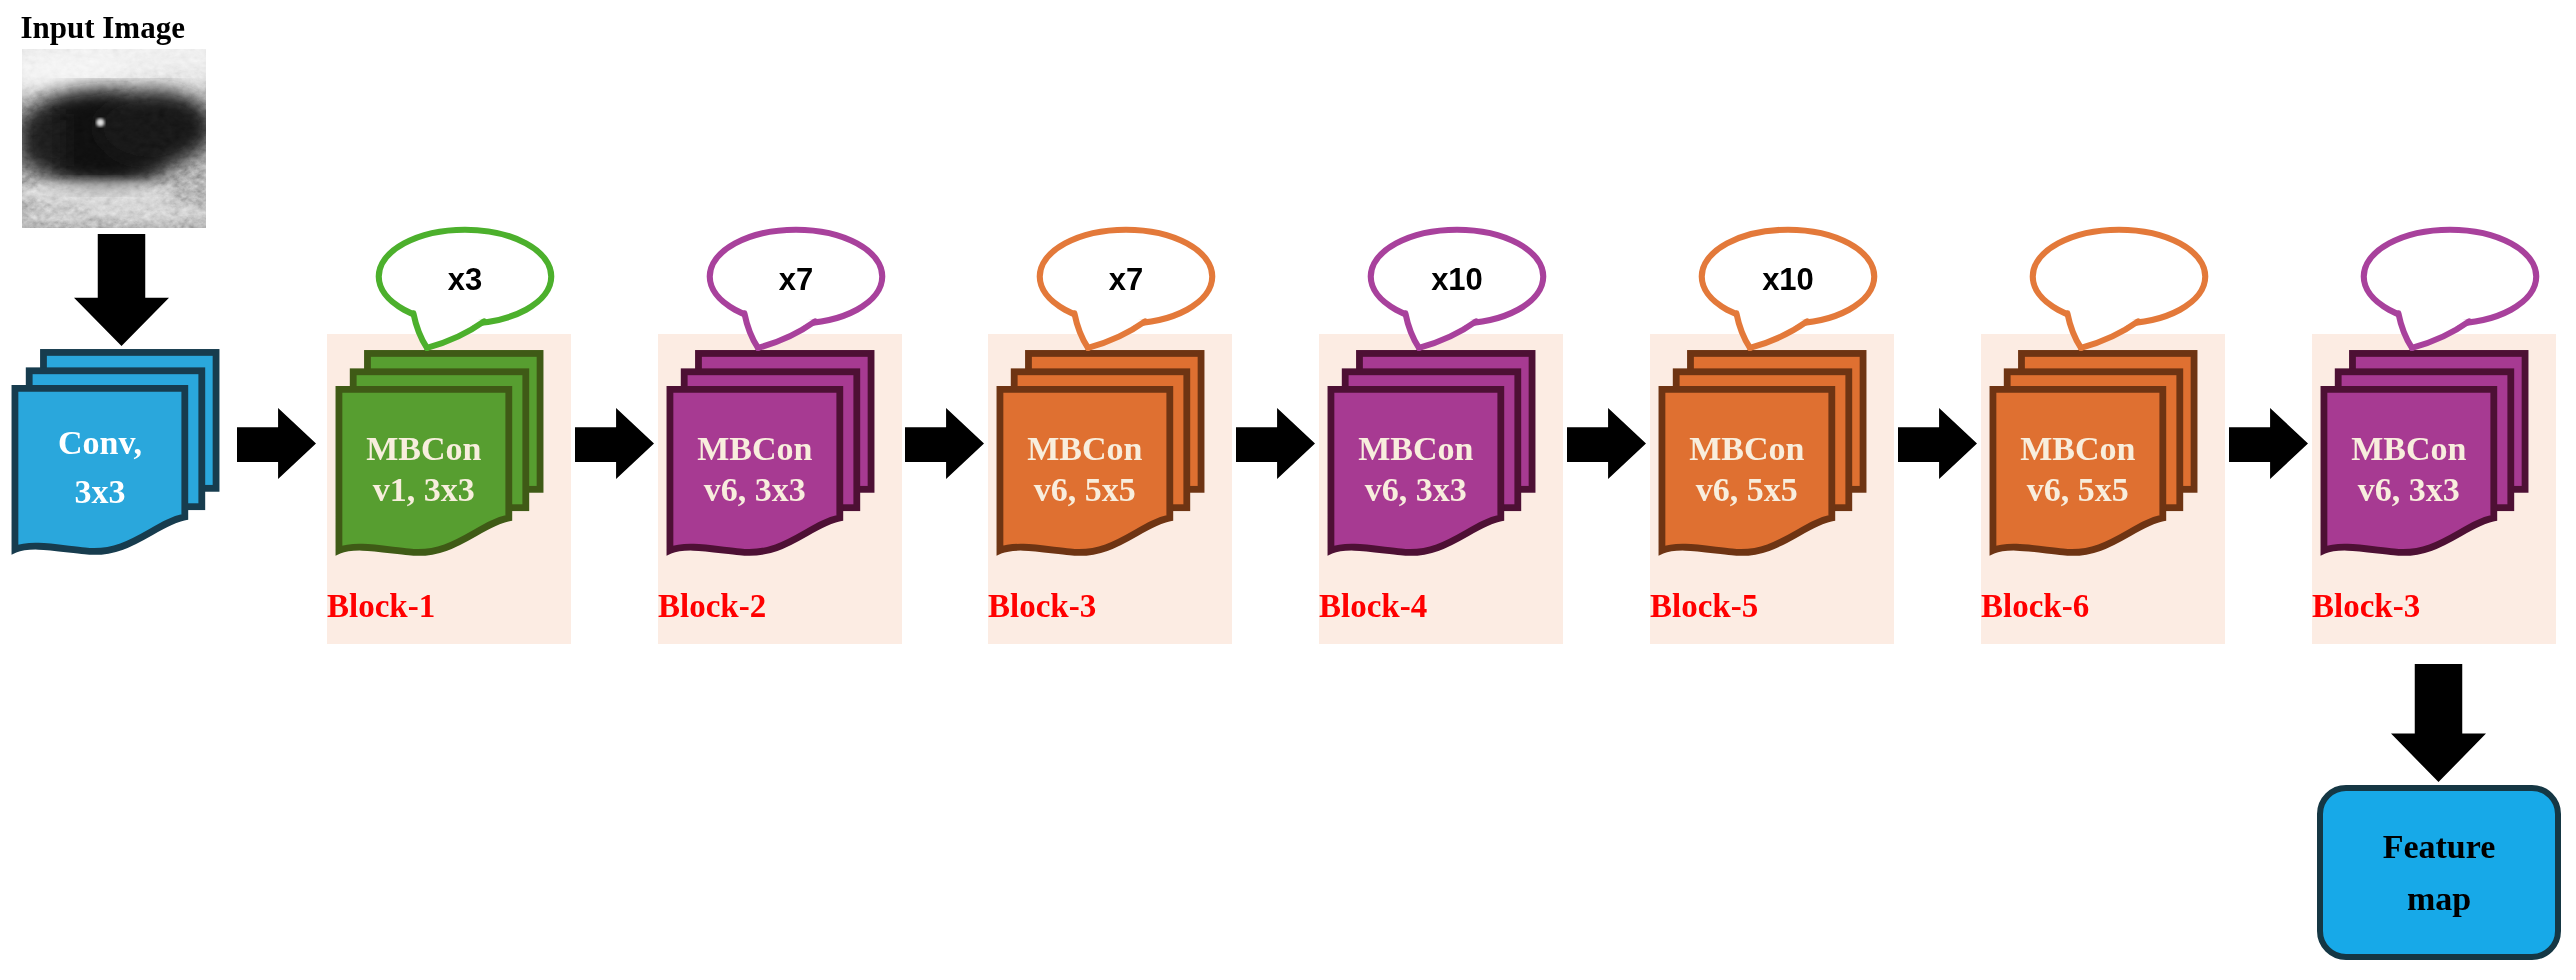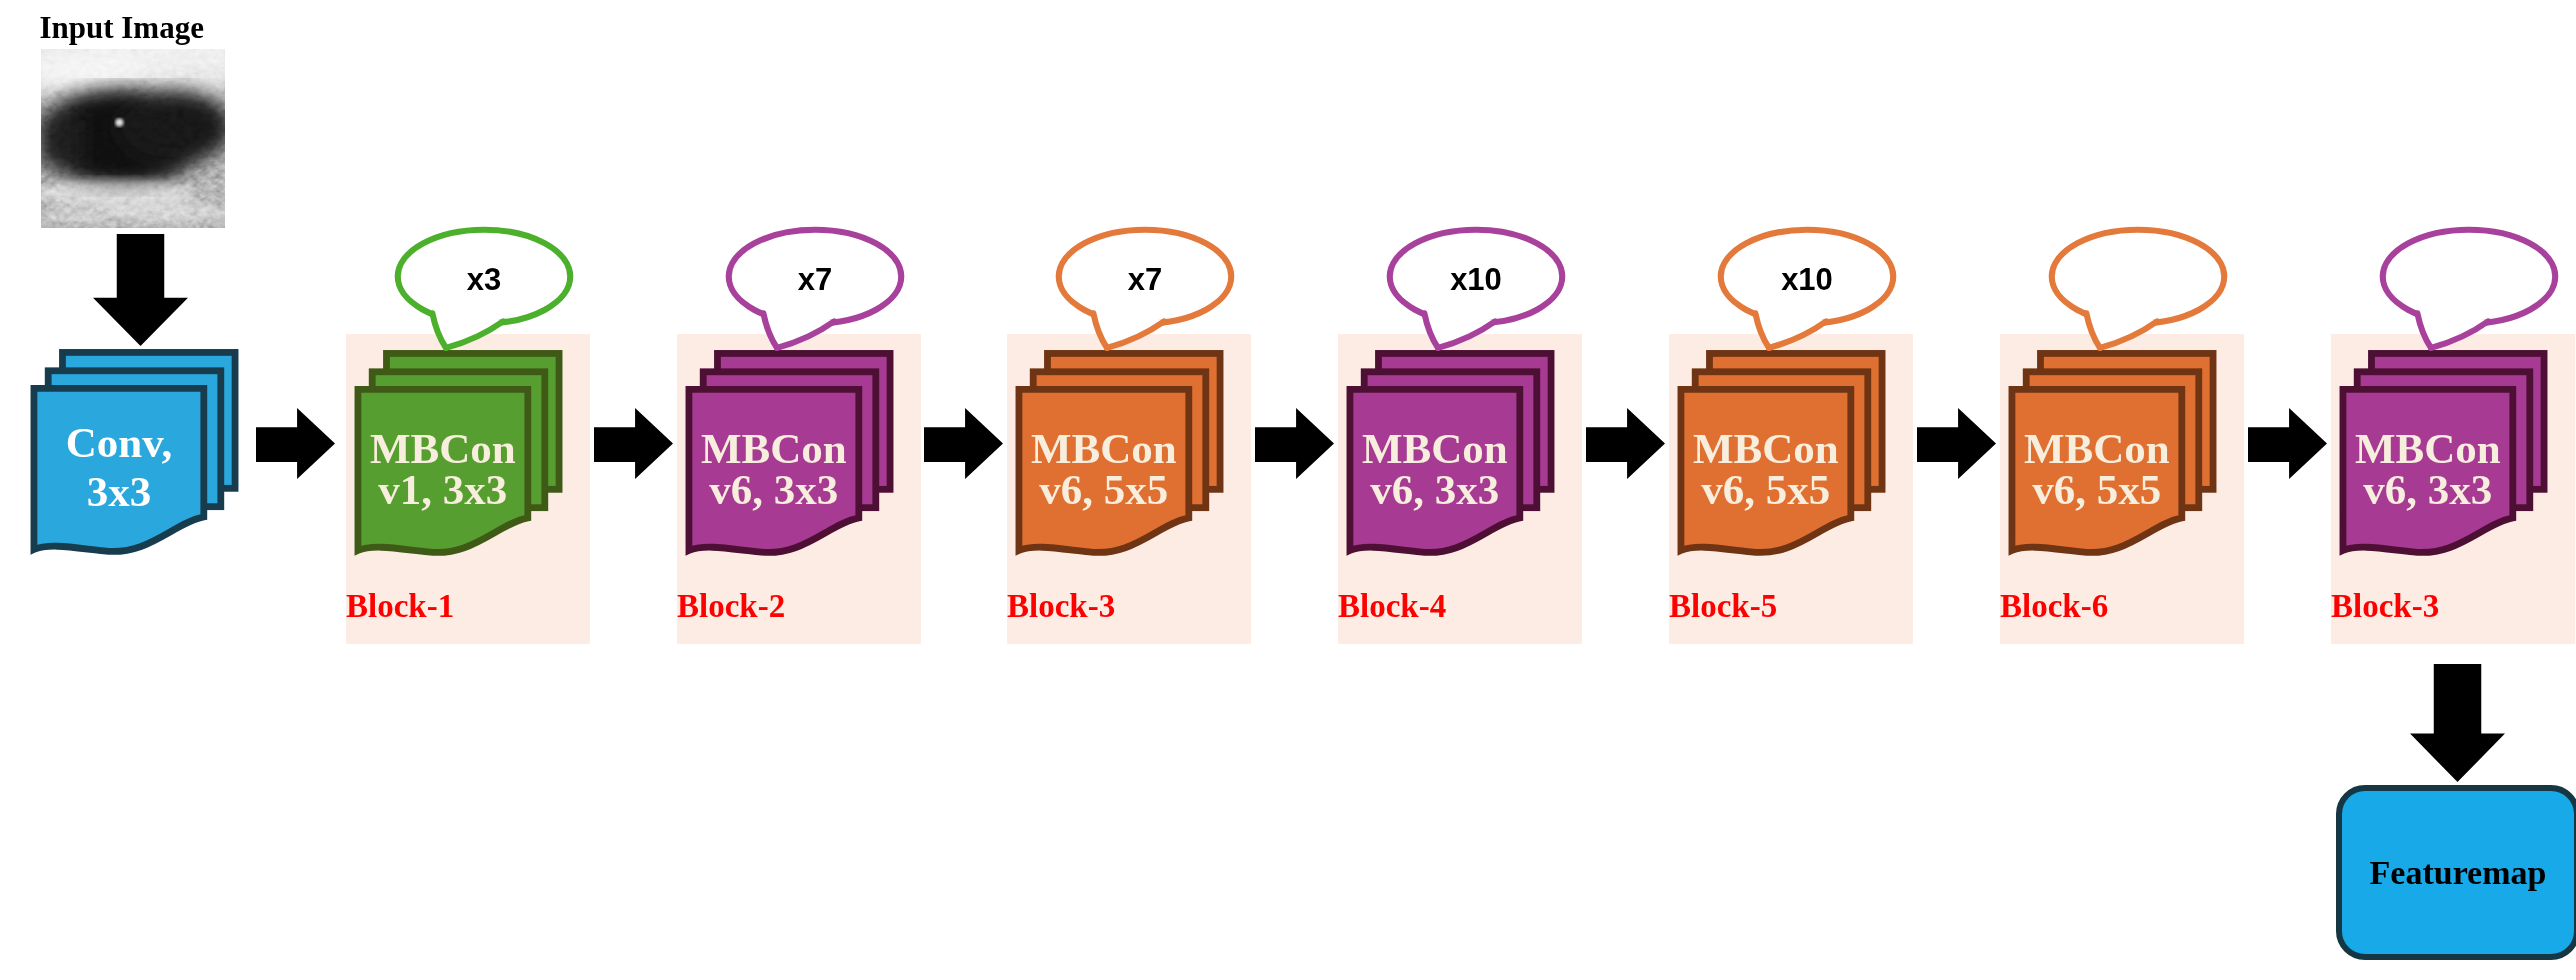--- a/index.html
+++ b/index.html
@@ -1,20 +1,20 @@
 <!DOCTYPE html>
 <html style="--bg: #ffffff; --block-bg: #fcece3; --label-red: #ff0000; --arrow: #000000; --page-text: #f8eedd;font-size:11px"><head>
 <meta charset="utf-8">
 <style>
   html,body{margin:0;padding:0;}
   body{
     width:2576px;height:980px;background:var(--bg,#ffffff);
     font-family:"Liberation Serif",serif;position:relative;overflow:hidden;
   }
-  .canvas{position:absolute;inset:0;margin-left:19px;}
+  .canvas{position:absolute;inset:0;}
 
   
   .input-label{
     position:absolute;left:20.4px;top:9.5px;width:191px;
     font-size:31px;font-weight:bold;color:#000;letter-spacing:0px;
   }
   .us-img{position:absolute;left:22px;top:49px;width:184px;height:179px;}
 
   
   .arr{position:absolute;background:var(--arrow,#000);}
@@ -30,21 +30,21 @@
     left:2391px;top:664px;width:95px;height:118px;
     clip-path:polygon(25% 0,75% 0,75% 59%,100% 59%,50% 100%,0 59%,25% 59%);
   }
 
   
   .stack-wrap{position:absolute;width:211px;height:212px;}
   .stack{width:211px;height:212px;display:block;}
   .stack .pg{fill:var(--fill);stroke:var(--stroke);stroke-width:10px;}
   .stack-text{
     position:absolute;left:4.8px;top:80px;width:170px;
-    text-align:center;font-size:43px;line-height:41px;font-weight:bold;
+    text-align:center;font-size:34px;line-height:41px;font-weight:bold;
     color:var(--page-text,#f8eedd);white-space:nowrap;
   }
 
   
   .conv-wrap{left:10.2px;top:347px;}
   .conv-wrap .stack-text{top:71px;line-height:49px;color:#ffffff;}
 
   
   .block{
     position:absolute;top:334px;width:244px;height:310px;
@@ -66,21 +66,21 @@
     position:absolute;left:47px;top:-108px;width:182px;height:102px;
     display:flex;align-items:center;justify-content:center;z-index:4;
     font-family:"Liberation Sans",sans-serif;font-weight:bold;font-size:31px;color:#000;
     padding-top:5.4px;box-sizing:border-box;
   }
 
   
   .feature-box{
     position:absolute;left:2317px;top:785px;width:244px;height:175px;
     box-sizing:border-box;border:6.8px solid #153744;border-radius:29px;
-    background:#17a9e8;display:flex;flex-direction:row;align-items:center;justify-content:center;
+    background:#17a9e8;display:flex;flex-direction:column;align-items:center;justify-content:center;
     font-size:34px;line-height:52px;font-weight:bold;color:#000;text-align:center;
   }
 </style>
 </head>
 <body>
 
 <div class="canvas">
 
   <div class="input-label">Input Image</div>
 

